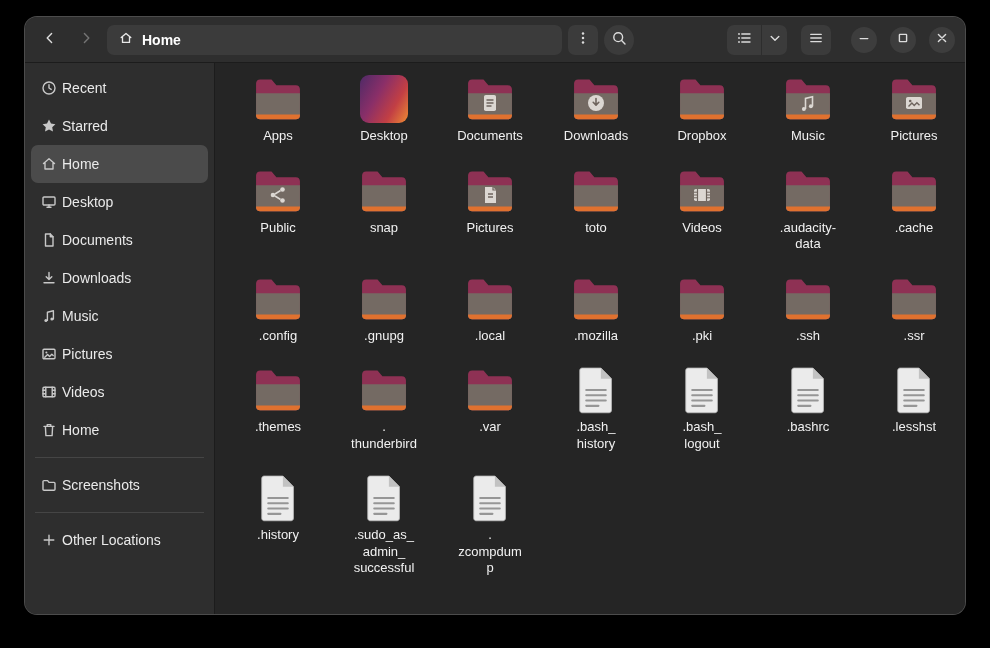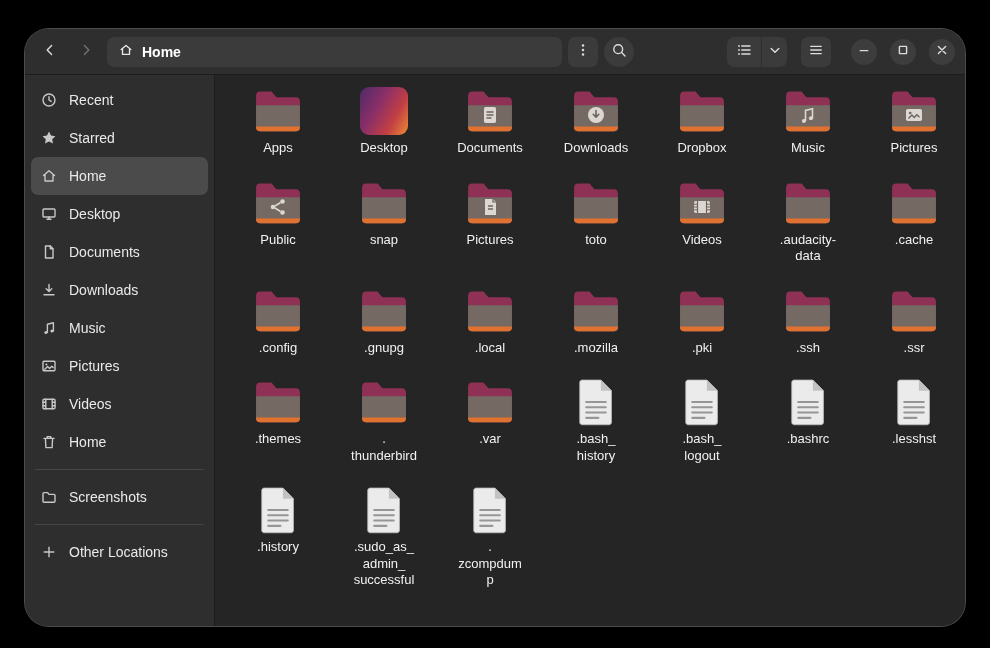--- a/index.html
+++ b/index.html
@@ -2,22 +2,22 @@
 <html><head>
 <meta charset="utf-8">
 <style>
   * { margin:0; padding:0; box-sizing:border-box; }
   html,body { background:#000; }
   .stage {
     width:990px; height:648px; background:#000; position:relative;
     font-family:"Liberation Sans", sans-serif; overflow:hidden;
   }
   .window {
-    position:absolute; left:25px; top:29px; width:940px; height:597px;
-    background:#252525; border-radius:24px; overflow:hidden;
+    position:absolute; left:25px; top:17px; width:940px; height:597px;
+    background:#252525; border-radius:12px; overflow:hidden;
     box-shadow:0 0 0 1px #4c4c4c, 0 10px 34px rgba(0,0,0,.65);
     display:flex; flex-direction:column;
   }
   
   .headerbar {
     height:46px; flex:0 0 auto; background:#2e2e2e; border-bottom:1px solid #1c1c1c;
     display:flex; align-items:center; padding:0 10px; gap:6px;
   }
   .icon-btn {
     width:30px; height:30px; border:none; background:transparent; border-radius:7px;
@@ -50,21 +50,21 @@
     display:flex; align-items:center; justify-content:center; cursor:pointer;
   }
   
   .body { flex:1 1 auto; display:flex; min-height:0; }
   .sidebar {
     width:190px; flex:0 0 auto; background:#2e2e2e; border-right:1px solid #1c1c1c;
     padding:6px 6px; display:flex; flex-direction:column;
   }
   .side-list { list-style:none; }
   .side-item {
-    display:flex; align-items:center; gap:12px; height:38px; padding:0 10px;
+    display:flex; align-items:center; gap:5px; height:38px; padding:0 10px;
     border-radius:7px; color:#eaeaea; font-size:14px; cursor:pointer;
   }
   .side-item.selected { background:rgba(255,255,255,.14); }
   .side-icon { width:16px; height:16px; display:flex; align-items:center; justify-content:center; }
   .side-sep { height:1px; background:#454545; margin:8px 4px; }
   
   .content { flex:1 1 auto; background:#252525; padding:8px 0 0 10px; overflow:hidden; }
   .grid {
     display:grid; grid-template-columns:repeat(7,106px);
     justify-items:center; align-items:start; row-gap:16px;

